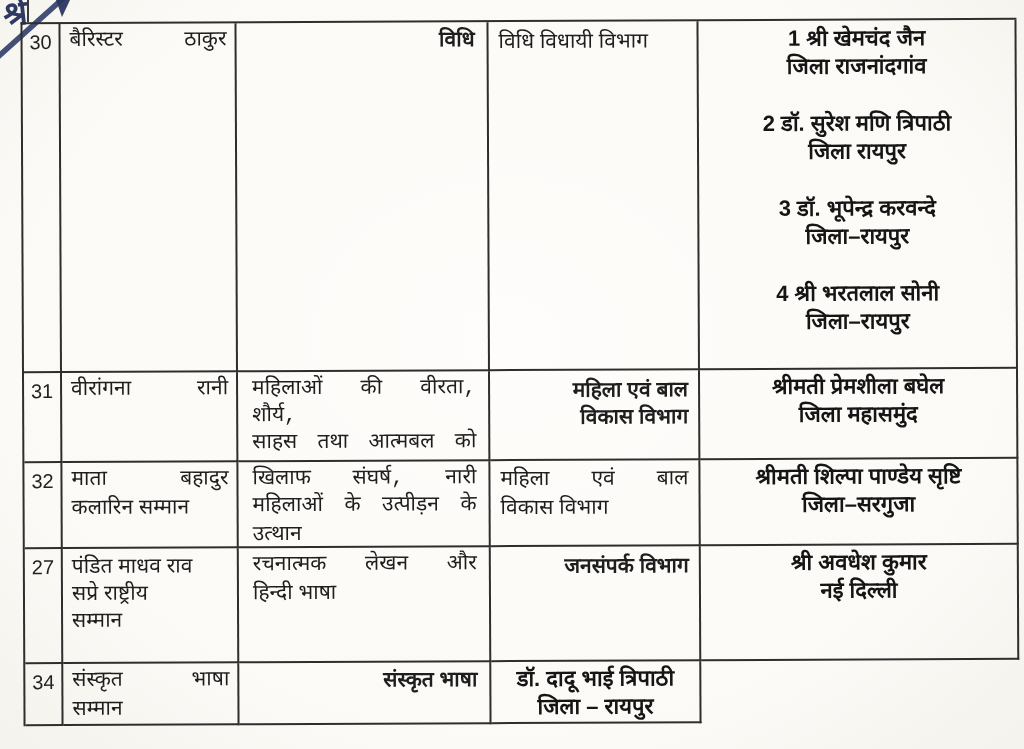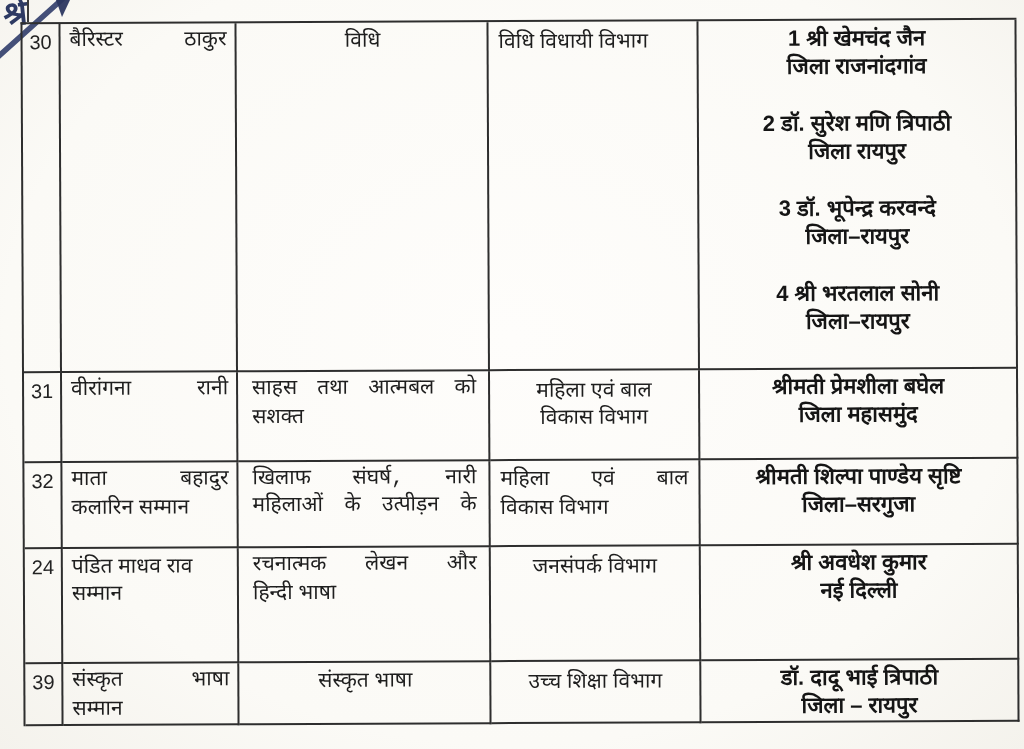--- a/index.html
+++ b/index.html
@@ -44,21 +44,21 @@
   }
   .cell {
     border-right: 2px solid #2e2e2e;
     border-bottom: 2px solid #2e2e2e;
     overflow: hidden;
     box-sizing: border-box;
     font-size: 21px;
   }
   .ln { line-height: 27px; }
   .spread { text-align: justify; text-align-last: justify; font-family: Liberation Mono, monospace; }
-  .center { text-align: center; }
+  .center { text-align: right; font-weight: bold; }
   .sn { text-align: center; padding-top: 7px; font-size: 20px; color: #222; }
   .award { padding: 3px 8px 0 9px; }
   .field { padding: 3px 12px 0 14px; }
   .dept  { padding: 5px 10px 0 10px; }
   .awd   {
     padding: 3px 6px 0 6px;
     text-align: center;
     font-weight: 700;
     font-size: 22px;
     color: #151515;
@@ -109,20 +109,21 @@
           <div class="ln">जिला–रायपुर</div>
         </div>
       </div>
     </div>
 
     <div class="cell sn"><span>31</span></div>
     <div class="cell award">
       <div class="ln spread">वीरांगना रानी</div>
     </div>
     <div class="cell field">
+      <div class="ln spread">महिलाओं की वीरता, शौर्य,</div>
       <div class="ln spread">साहस तथा आत्मबल को</div>
       <div class="ln">सशक्त</div>
     </div>
     <div class="cell dept">
       <div class="ln center">महिला एवं बाल</div>
       <div class="ln center">विकास विभाग</div>
     </div>
     <div class="cell awd">
       <div>
         <div class="ln">श्रीमती प्रेमशीला बघेल</div>
@@ -131,61 +132,60 @@
     </div>
 
     <div class="cell sn"><span>32</span></div>
     <div class="cell award">
       <div class="ln spread">माता बहादुर</div>
       <div class="ln">कलारिन सम्मान</div>
     </div>
     <div class="cell field">
       <div class="ln spread">खिलाफ संघर्ष, नारी</div>
       <div class="ln spread">महिलाओं के उत्पीड़न के</div>
+      <div class="ln">उत्थान</div>
     </div>
     <div class="cell dept">
       <div class="ln spread">महिला एवं बाल</div>
       <div class="ln">विकास विभाग</div>
     </div>
     <div class="cell awd">
       <div>
         <div class="ln">श्रीमती शिल्पा पाण्डेय सृष्टि</div>
         <div class="ln">जिला–सरगुजा</div>
       </div>
     </div>
 
-    <div class="cell sn"><span>24</span></div>
+    <div class="cell sn"><span>27</span></div>
     <div class="cell award">
       <div class="ln">पंडित माधव राव</div>
+      <div class="ln">सप्रे राष्ट्रीय</div>
       <div class="ln">सम्मान</div>
     </div>
     <div class="cell field">
       <div class="ln spread">रचनात्मक लेखन और</div>
       <div class="ln">हिन्दी भाषा</div>
     </div>
     <div class="cell dept">
       <div class="ln center">जनसंपर्क विभाग</div>
     </div>
     <div class="cell awd">
       <div>
         <div class="ln">श्री अवधेश कुमार</div>
         <div class="ln">नई दिल्ली</div>
       </div>
     </div>
 
-    <div class="cell sn"><span>39</span></div>
+    <div class="cell sn"><span>34</span></div>
     <div class="cell award">
       <div class="ln spread">संस्कृत भाषा</div>
       <div class="ln">सम्मान</div>
     </div>
     <div class="cell field">
       <div class="ln center">संस्कृत भाषा</div>
-    </div>
-    <div class="cell dept">
-      <div class="ln center">उच्च शिक्षा विभाग</div>
     </div>
     <div class="cell awd">
       <div>
         <div class="ln">डॉ. दादू भाई त्रिपाठी</div>
         <div class="ln">जिला –  रायपुर</div>
       </div>
     </div>
 
   </div>
 </div>

